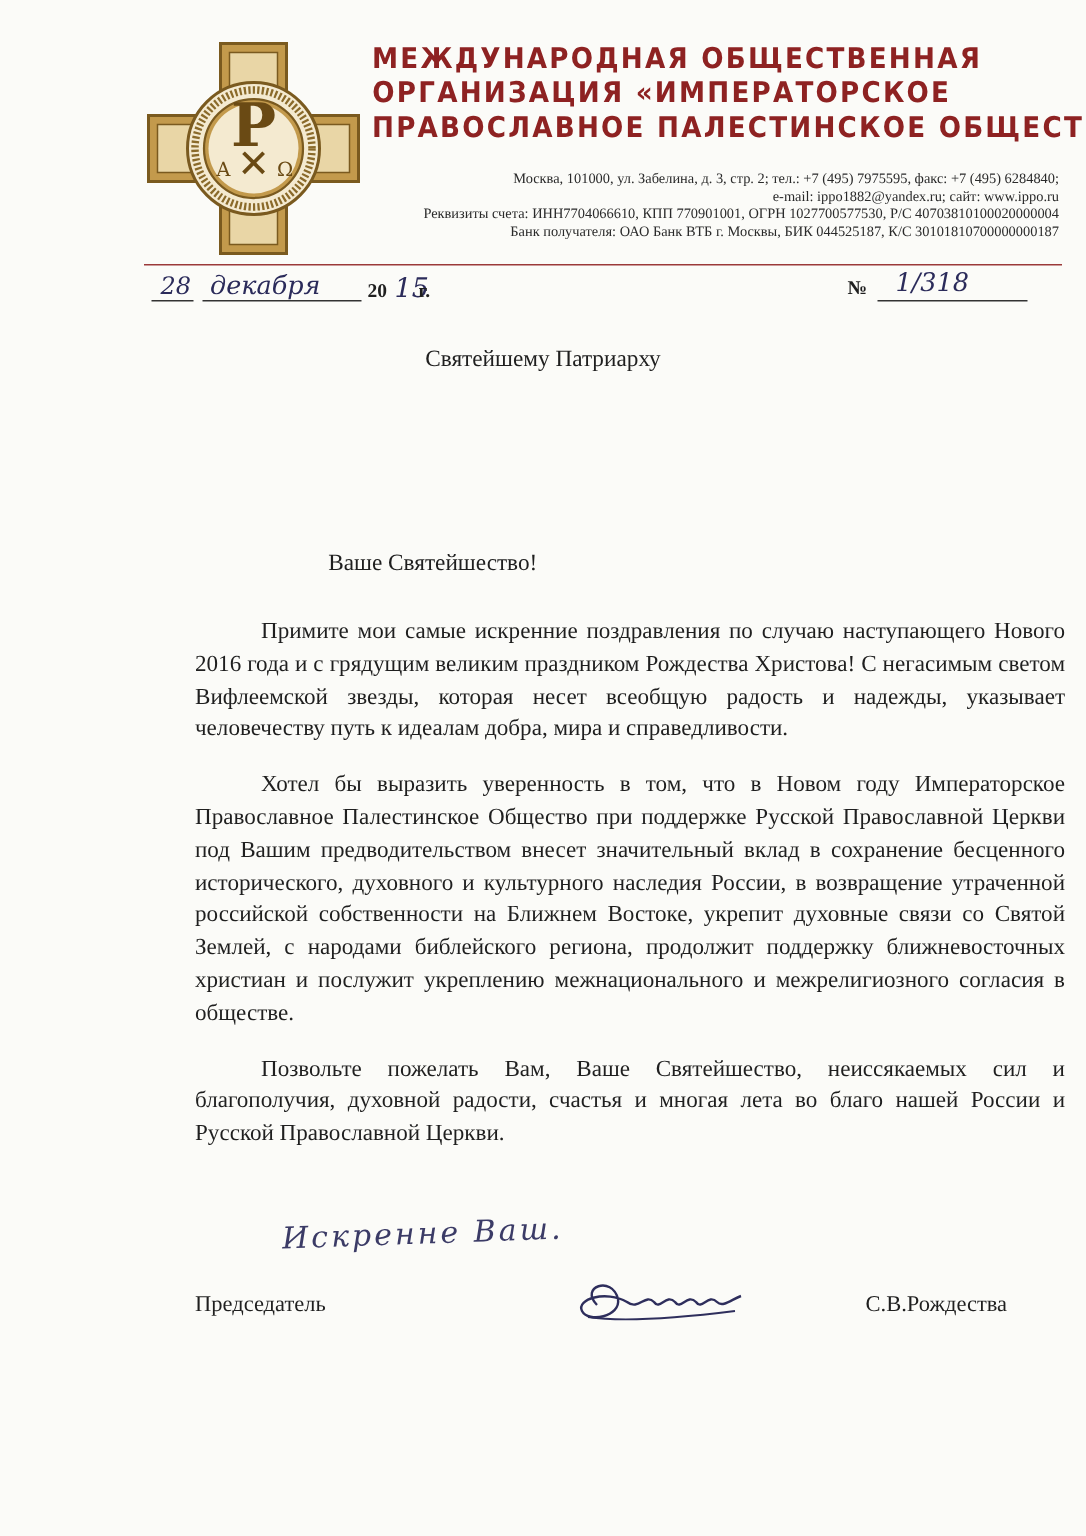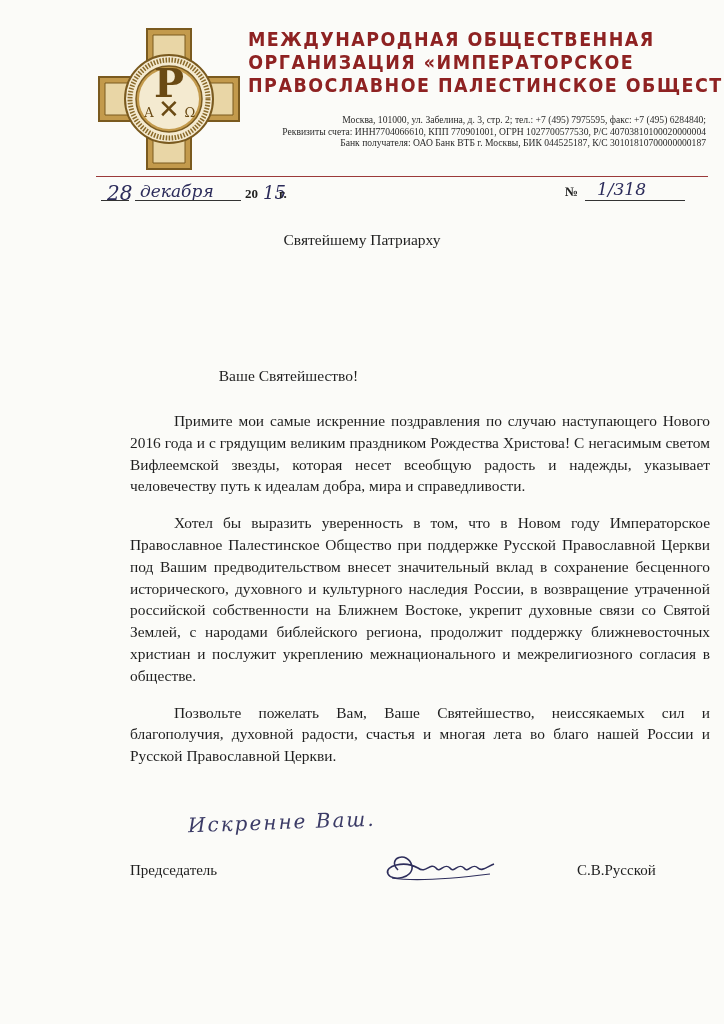--- a/index.html
+++ b/index.html
@@ -31,21 +31,21 @@
     }
     .contacts div { white-space: nowrap; }
 
     .rule-thin { position: absolute; left: 96px; width: 612px; height: 1px; background: #9b3a3a; top: 176px; }
 
     
     .dateline { position: absolute; left: 95px; top: 178px; width: 620px; height: 30px; }
     .date-day, .date-month, .date-year, .date-num {
       position: absolute; font-family: "DejaVu Serif", serif; font-style: italic; color: #2b2b5a;
     }
-    .date-day { left: 12px; top: 3px; font-size: 20px; }
+    .date-day { left: 12px; top: 3px; font-size: 16px; }
     .date-month { left: 45px; top: 3px; font-size: 17px; }
     .date-year-prefix { position: absolute; left: 150px; top: 8px; font-size: 13px; font-weight: bold; }
     .date-year { left: 176px; top: 4px; font-size: 18px; }
     .date-suffix { position: absolute; left: 184px; top: 8px; font-size: 13px; font-weight: bold; }
     .num-label { position: absolute; left: 470px; top: 6px; font-size: 13px; font-weight: bold; }
     .date-num { left: 502px; top: 1px; font-size: 17px; }
     .uline { position: absolute; height: 1px; background: #333; top: 22px; }
 
     
     .addressee { position: absolute; left: 0; width: 724px; top: 231px; text-align: center; font-size: 15.5px; }
@@ -91,20 +91,21 @@
   </svg>
 
   <div class="org-title">
     <div>МЕЖДУНАРОДНАЯ ОБЩЕСТВЕННАЯ</div>
     <div>ОРГАНИЗАЦИЯ «ИМПЕРАТОРСКОЕ</div>
     <div>ПРАВОСЛАВНОЕ ПАЛЕСТИНСКОЕ ОБЩЕСТВО»</div>
   </div>
 
   <div class="contacts">
     <div>Москва, 101000, ул. Забелина, д. 3, стр. 2; тел.: +7 (495) 7975595, факс: +7 (495) 6284840;</div>
+    <div>e-mail: ippo1882@yandex.ru; сайт: www.ippo.ru</div>
     <div>Реквизиты счета: ИНН7704066610, КПП 770901001, ОГРН 1027700577530, Р/С 40703810100020000004</div>
     <div>Банк получателя: ОАО Банк ВТБ г. Москвы, БИК 044525187, К/С 30101810700000000187</div>
   </div>
 
   <div class="rule-thin"></div>
 
   <div class="dateline">
     <span class="date-day">28</span>
     <span class="date-month">декабря</span>
     <div class="uline" style="left:6px;width:28px"></div>
@@ -130,16 +131,16 @@
   </div>
 
   <div class="handwriting">Искренне Ваш.</div>
 
   <div class="sign-row">
     <span class="sign-title">Председатель</span>
     <svg class="signature" viewBox="0 0 120 44">
       <path d="M20 22 C 8 10, 30 2, 34 18 C 36 30, 14 34, 10 26 C 6 18, 26 12, 40 20 C 48 26, 52 14, 58 20 C 62 26, 66 14, 72 20 C 76 26, 80 14, 86 20 C 90 26, 94 14, 100 20 C 104 24, 110 18, 116 16" fill="none" stroke="#2e2e5c" stroke-width="1.6"></path>
       <path d="M14 30 C 40 34, 80 30, 112 26" fill="none" stroke="#2e2e5c" stroke-width="1.2"></path>
     </svg>
-    <span class="sign-name">С.В.Русской</span>
+    <span class="sign-name">С.В.Рождества</span>
   </div>
 
 </div>
 
 </body></html>

